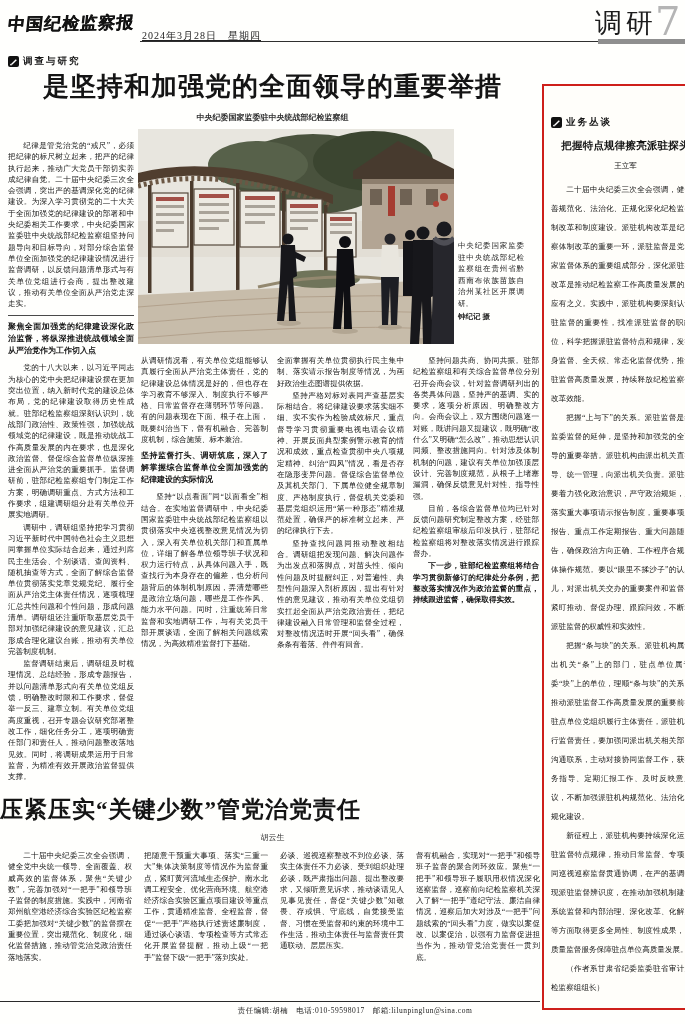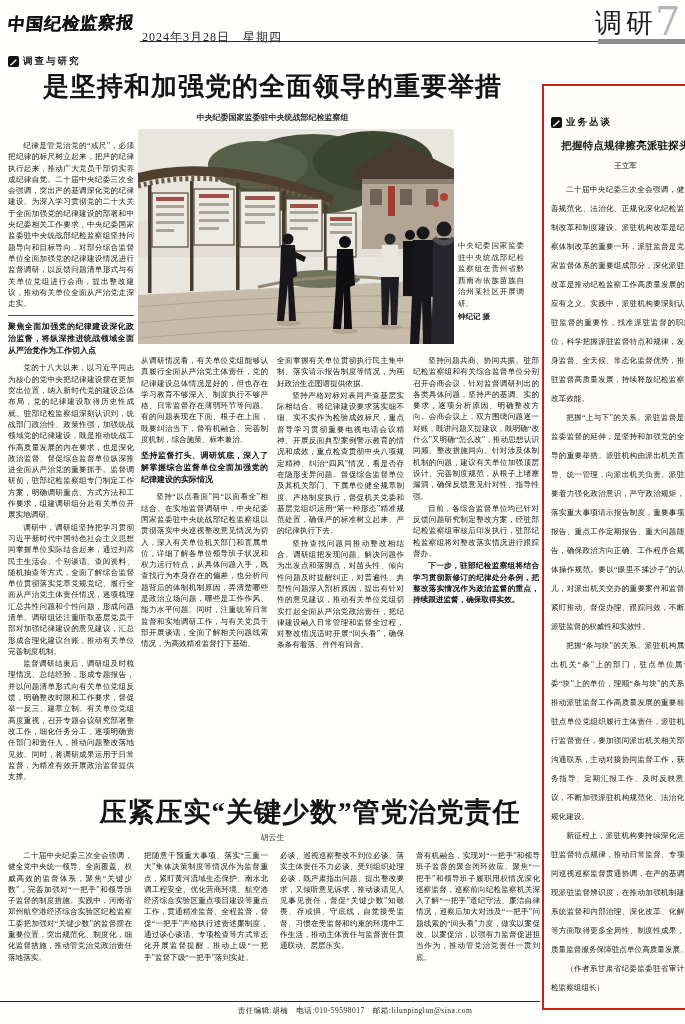--- a/index.html
+++ b/index.html
@@ -2,21 +2,21 @@
 <html><head>
 <meta charset="utf-8">
 <style>
   html,body{margin:0;padding:0;background:#e9e7e2;}
   .page{position:relative;width:685px;height:1024px;margin:0 auto;background:#fffffd;
         font-family:"Liberation Serif",serif;color:#141414;overflow:hidden;}
   .abs{position:absolute;}
   
   .masthead{left:8px;top:12px;font-size:17px;font-weight:900;letter-spacing:1px;
             transform:skewX(-7deg) rotate(-1deg);text-shadow:.5px 0 0 #000;}
-  .hdate{left:142px;top:29px;font-size:12px;letter-spacing:1px;color:#222;}
+  .hdate{left:142px;top:29px;font-size:10px;letter-spacing:1px;color:#222;text-decoration:underline;}
   .rule-thin{left:140px;top:41px;width:458px;height:1px;background:#2f2f2f;}
   .rule-thick{left:598px;top:39px;width:87px;height:5px;background:#8f8f8f;}
   .hsection{left:595px;top:5px;font-size:27px;letter-spacing:4px;color:#1c1c1c;}
   .hpageno{left:655px;top:-2px;font-size:40px;color:#b5b5b5;font-family:"DejaVu Serif",serif;}
   
   .kicker{display:flex;align-items:center;gap:4px;font-size:9.5px;letter-spacing:2px;font-weight:bold;}
   .kicker-main{left:8px;top:55px;}
   .kicker svg{display:block;}
   
   .headline1{left:0;top:69px;width:545px;text-align:center;font-size:26px;font-weight:bold;letter-spacing:1px;}
@@ -31,21 +31,21 @@
   .ncol p.cont{text-indent:0;}
   .ncol .subhead{font-family:"Liberation Sans",sans-serif;font-weight:bold;font-size:8px;
                  line-height:12px;text-indent:0;margin:5px 0;}
   .ncol .closing{font-family:"Liberation Sans",sans-serif;font-weight:bold;text-indent:2em;}
   .inrule{border:none;border-top:1px solid #4a4a4a;margin:6px 0 4px 0;}
   .col1{left:8px;top:140px;width:126px;height:652px;}
   .col2{left:141px;top:355px;width:127px;height:437px;}
   .col3{left:277px;top:355px;width:127px;height:437px;}
   .col4{left:413px;top:355px;width:126px;height:437px;}
   
-  .headline2{left:0;top:794px;width:620px;text-align:center;font-size:27px;font-weight:bold;letter-spacing:1px;}
+  .headline2{left:0;top:794px;width:620px;text-align:left;font-size:23px;font-weight:bold;letter-spacing:1px;}
   .byline2{left:0;top:832px;width:545px;text-align:center;font-size:8px;color:#333;}
   .bcol{top:850px;width:124px;height:142px;}
   .bcol1{left:8px;} .bcol2{left:144px;} .bcol3{left:280px;} .bcol4{left:416px;}
   
   .sidebar{left:542px;top:84px;width:167px;height:926px;box-sizing:border-box;
            border:2px solid #d946ef;background:#fffefa;padding:8px 7px;overflow:hidden;}
   .sb-kicker{margin:22px 0 10px 0;}
   .sb-title{font-family:"Liberation Sans",sans-serif;font-weight:bold;font-size:10.5px;
             letter-spacing:0.2px;text-align:center;margin:0 0 8px 0;white-space:nowrap;}
   .sb-author{text-align:center;font-size:7.5px;margin:0 0 9px 0;}

